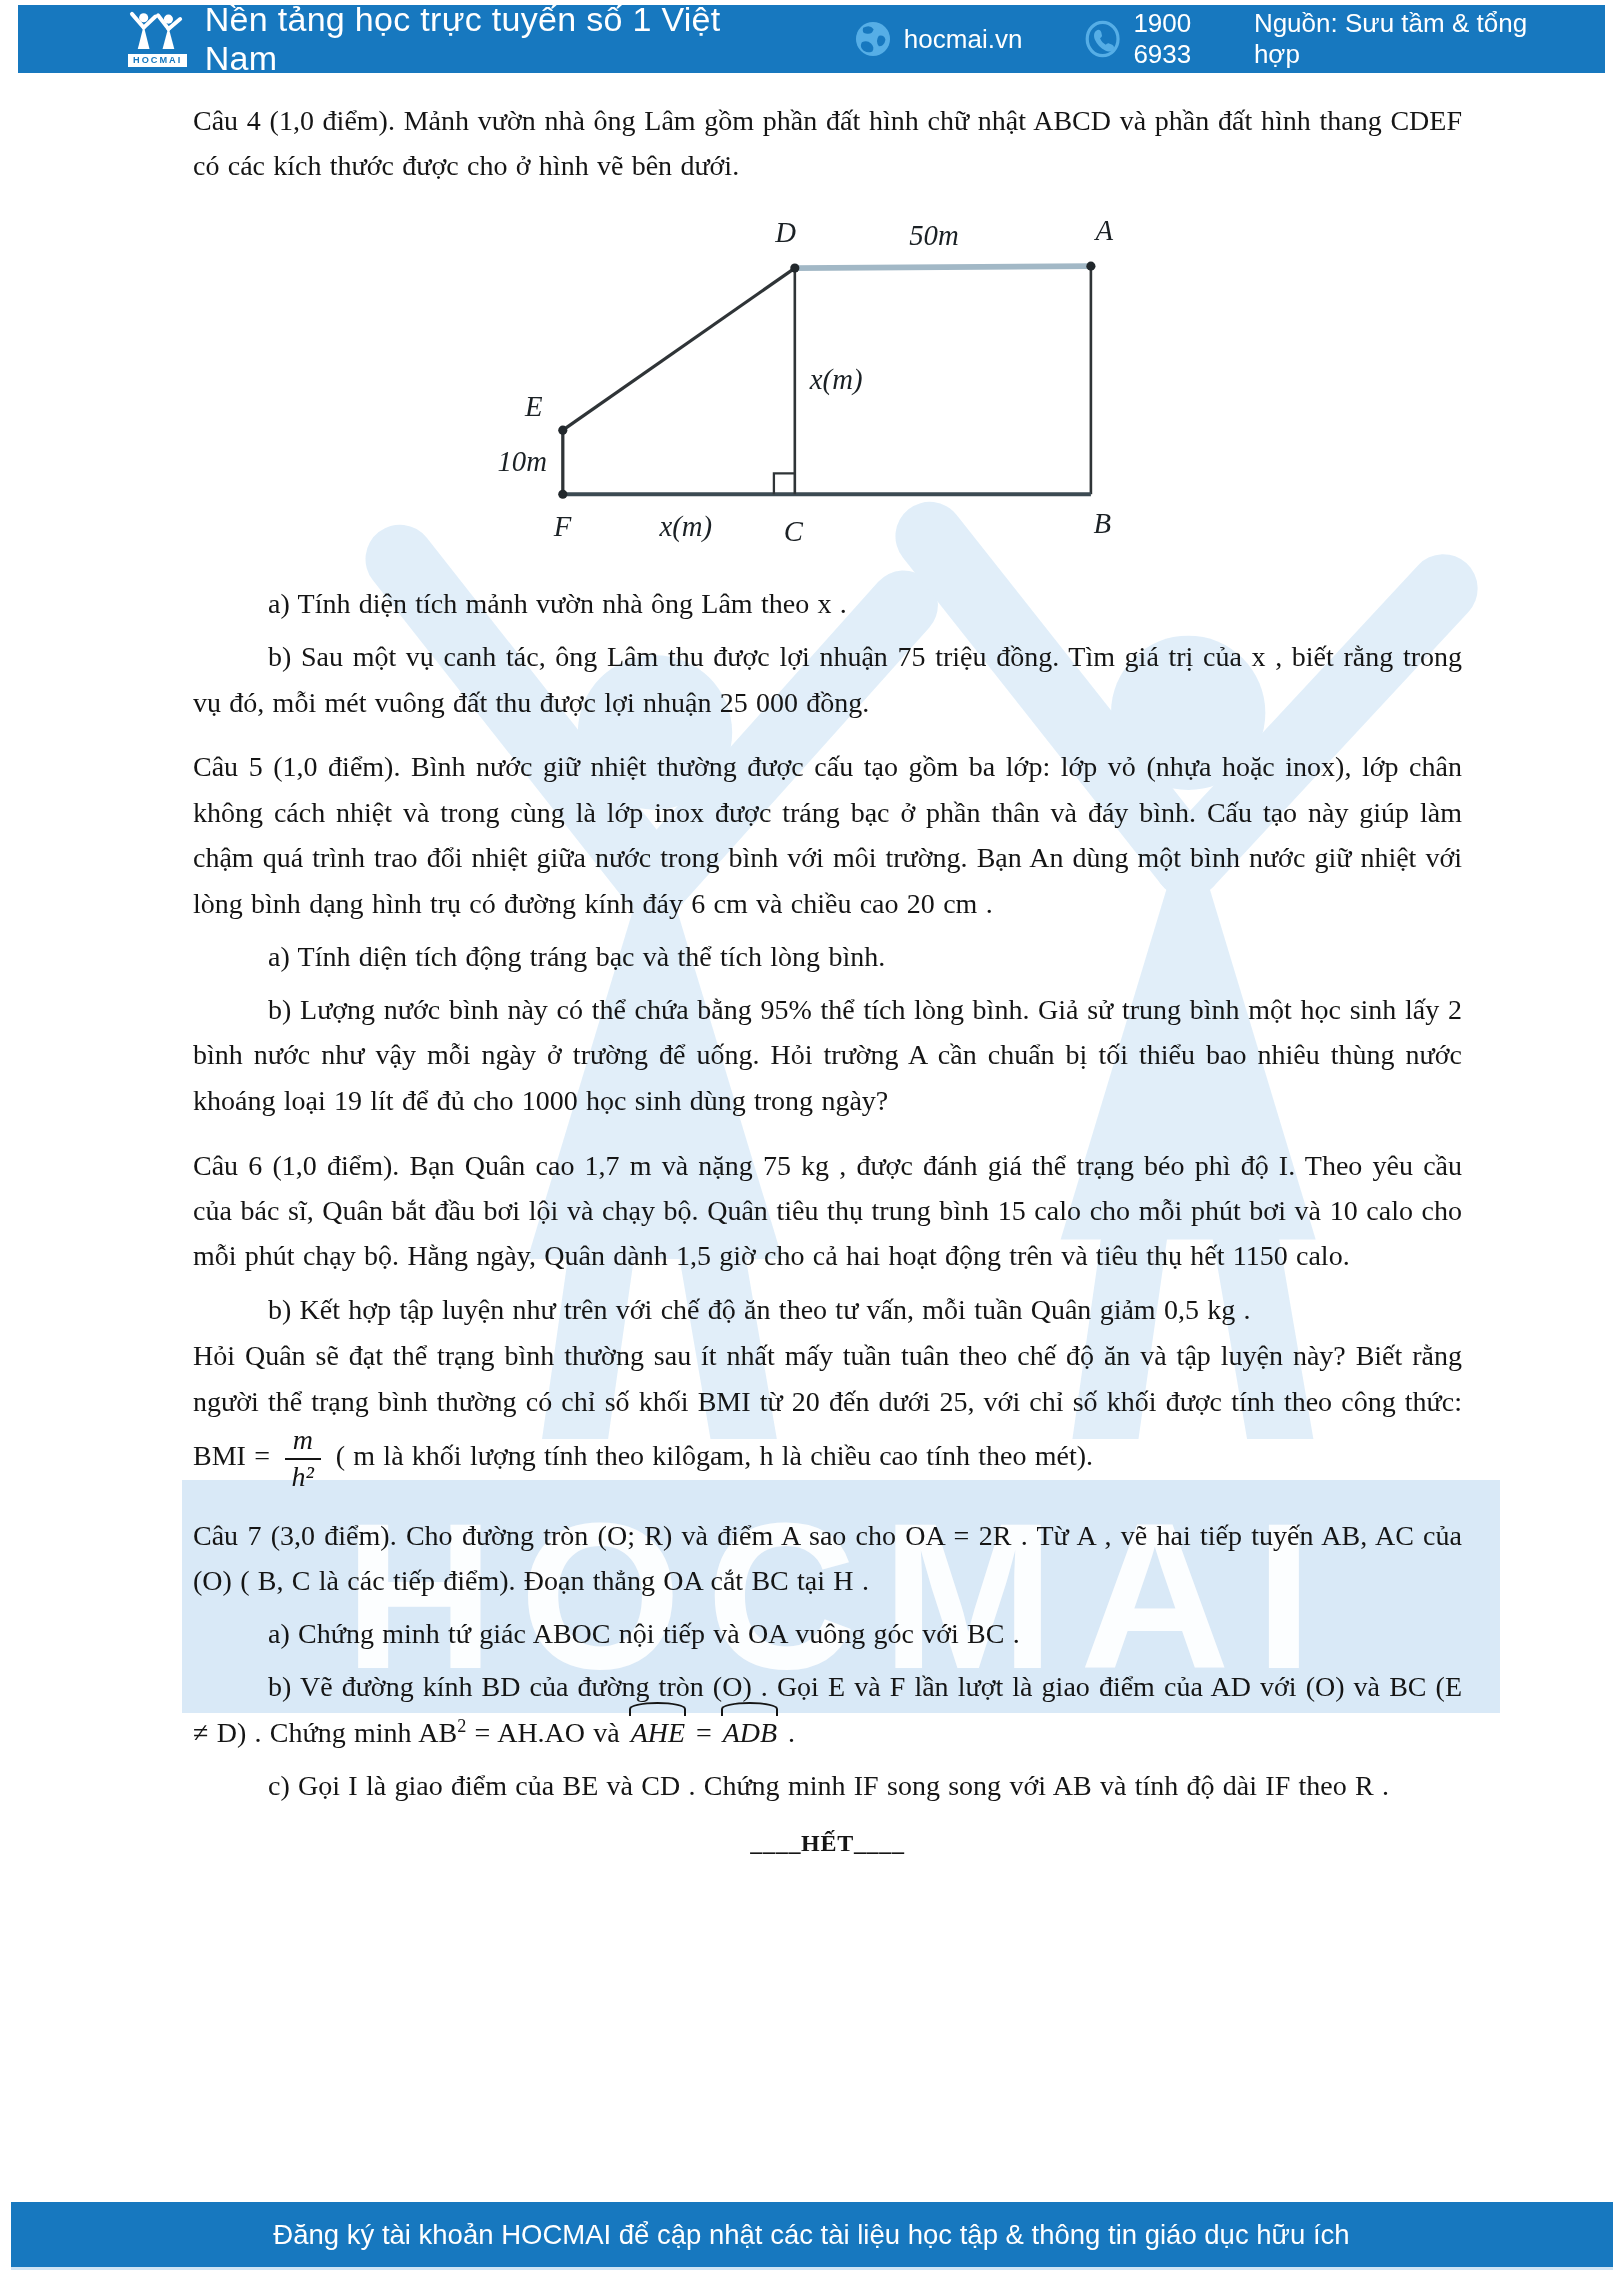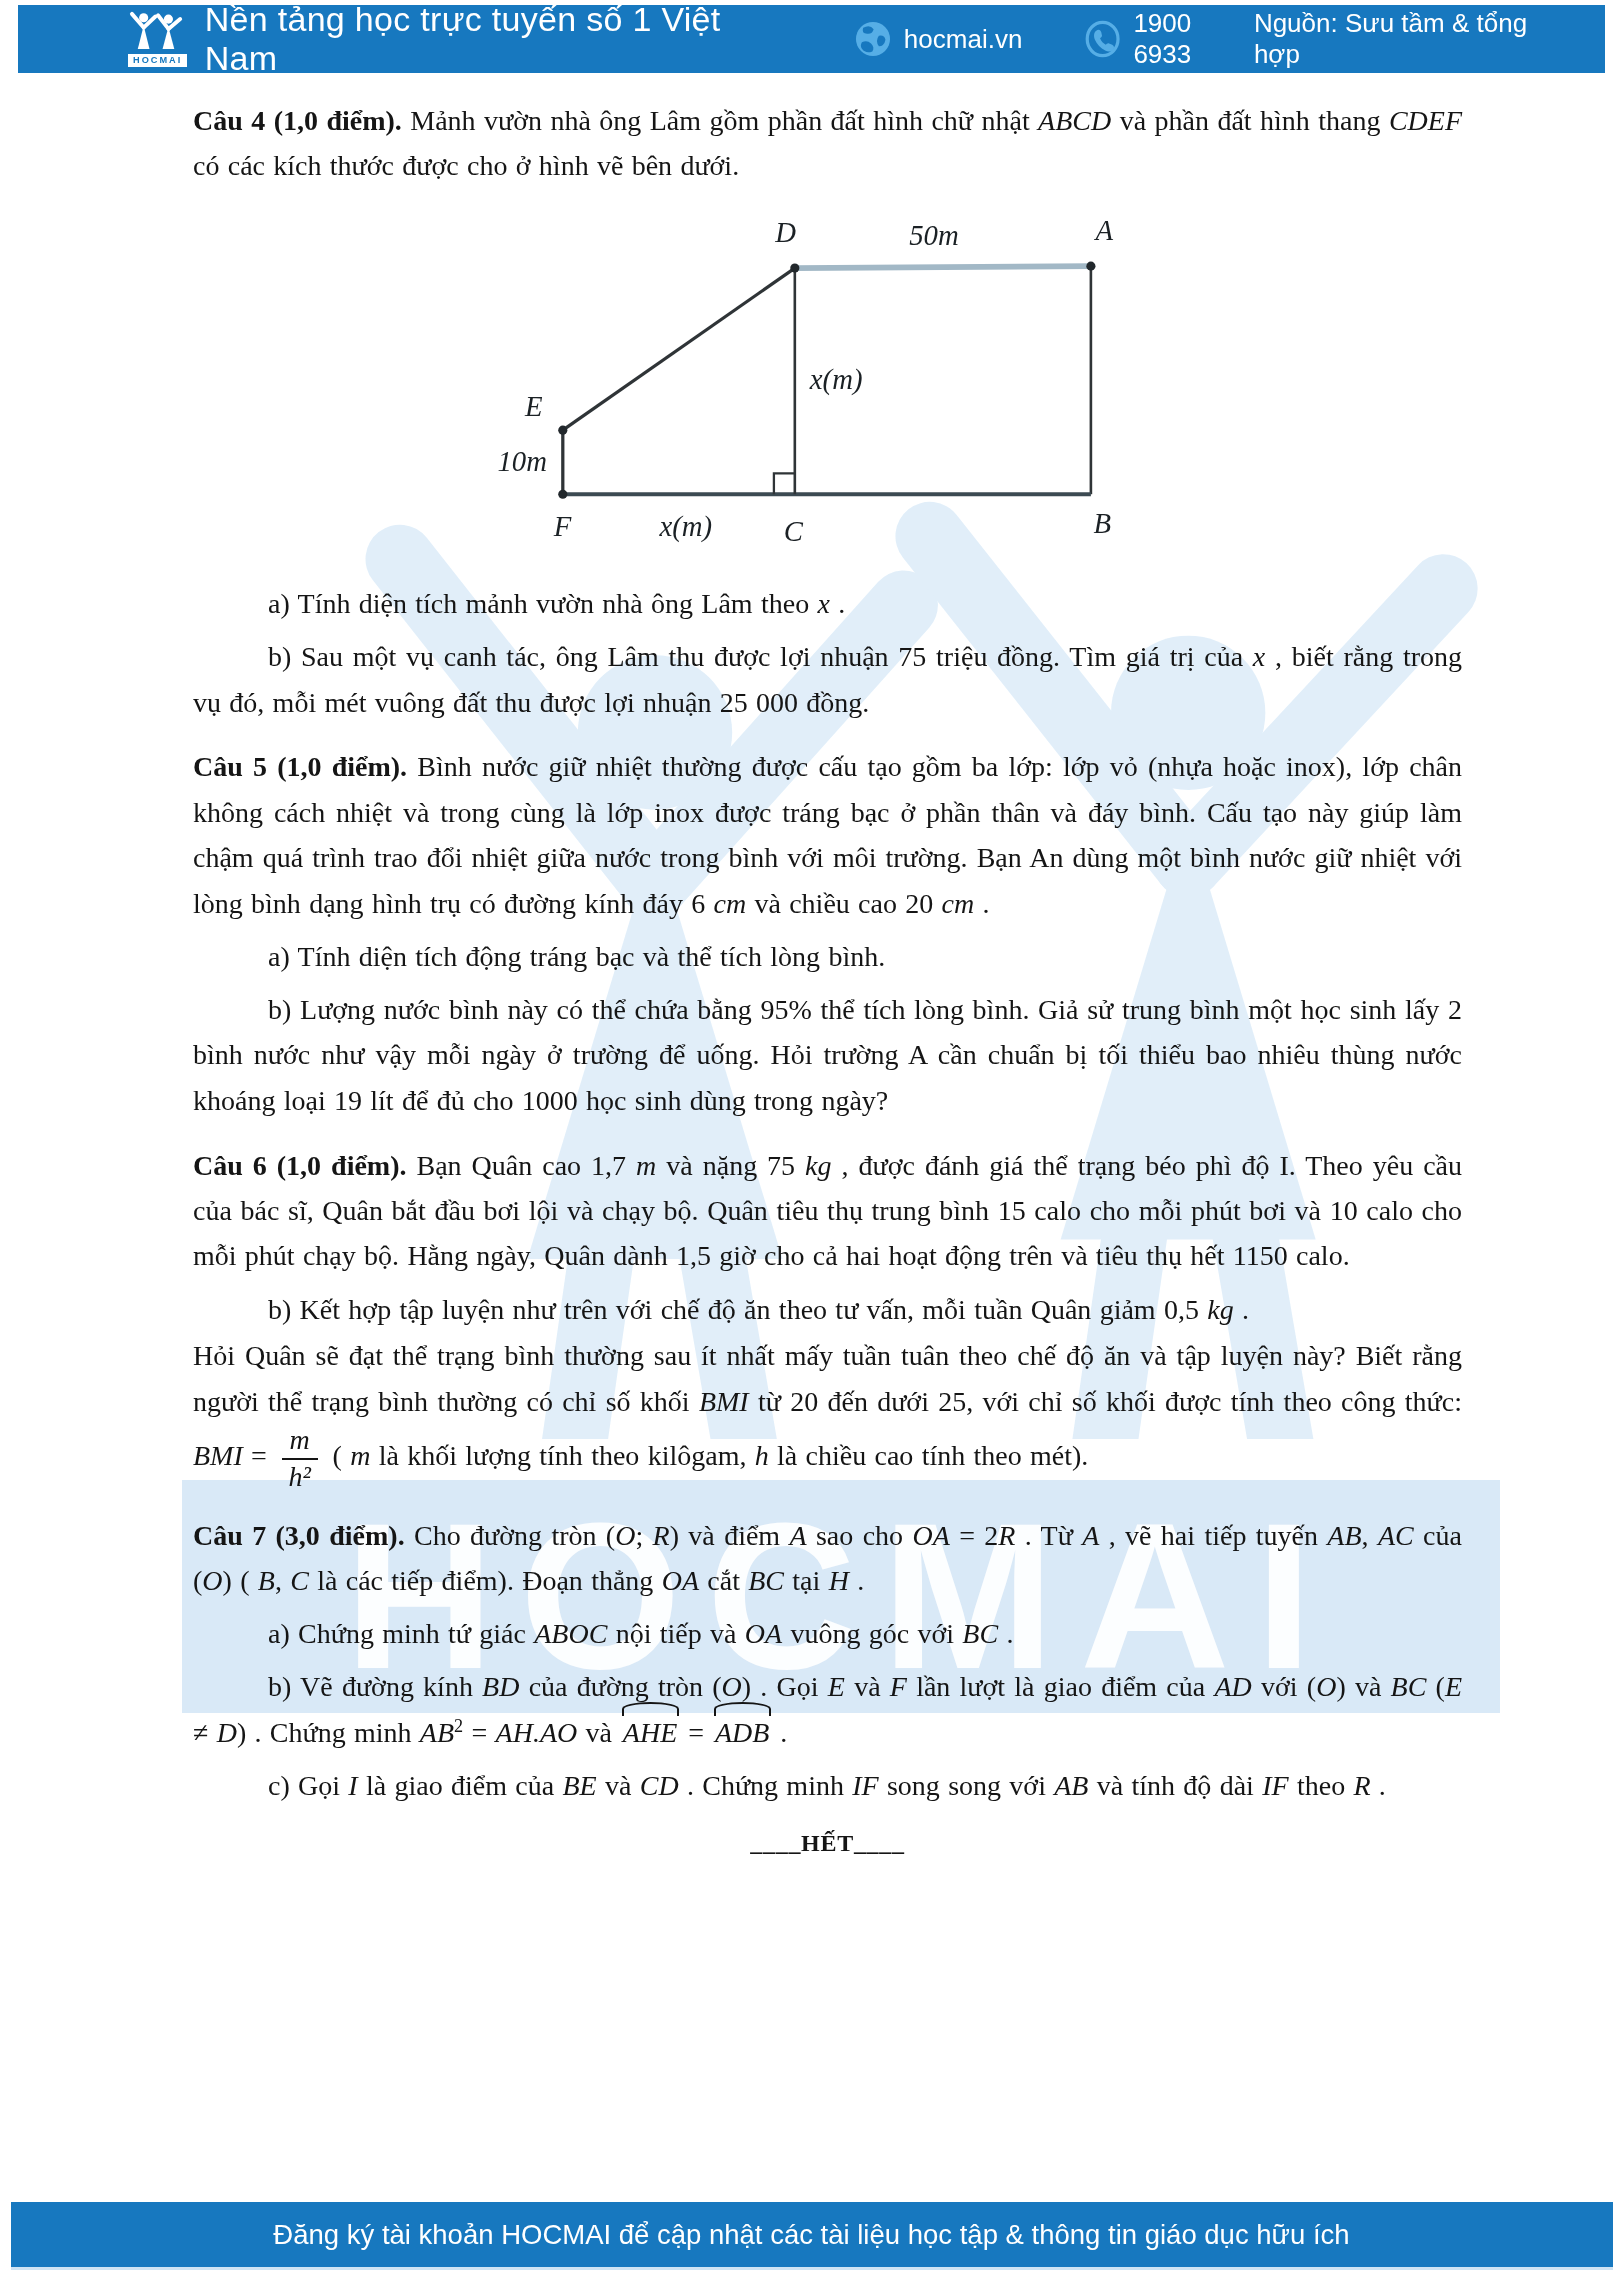--- a/index.html
+++ b/index.html
@@ -60,22 +60,22 @@
   .content{
     position:absolute;left:193px;right:161px;top:98px;z-index:2;
   }
   .para{
     margin:0;font-size:28px;line-height:1.62;
     text-align:justify;word-spacing:1.3px;
   }
   .para.item{text-indent:75px;margin-top:7.9px;}
   .para.qhead{margin-top:19.6px;}
   .para.cont{margin-top:1.3px;}
-  .seg-b{font-weight:bold;}
-  .seg-i{font-style:italic;}
+  .seg-b{font-weight:normal;}
+  .seg-i{}
   sup.seg-sup{font-size:65%;}
   .seg-hat{font-style:italic;position:relative;padding:0 2.6px;display:inline-block;text-indent:0;}
   .seg-hat::before{
     content:"";position:absolute;left:1.3px;right:1.3px;top:-7.9px;height:11.8px;
     border:2px solid var(--ink);border-bottom:none;border-radius:100% 100% 0 0;
   }
   .frac{
     display:inline-flex;flex-direction:column;align-items:center;
     vertical-align:middle;margin:0 6.5px;font-style:italic;line-height:1.15;
   }

